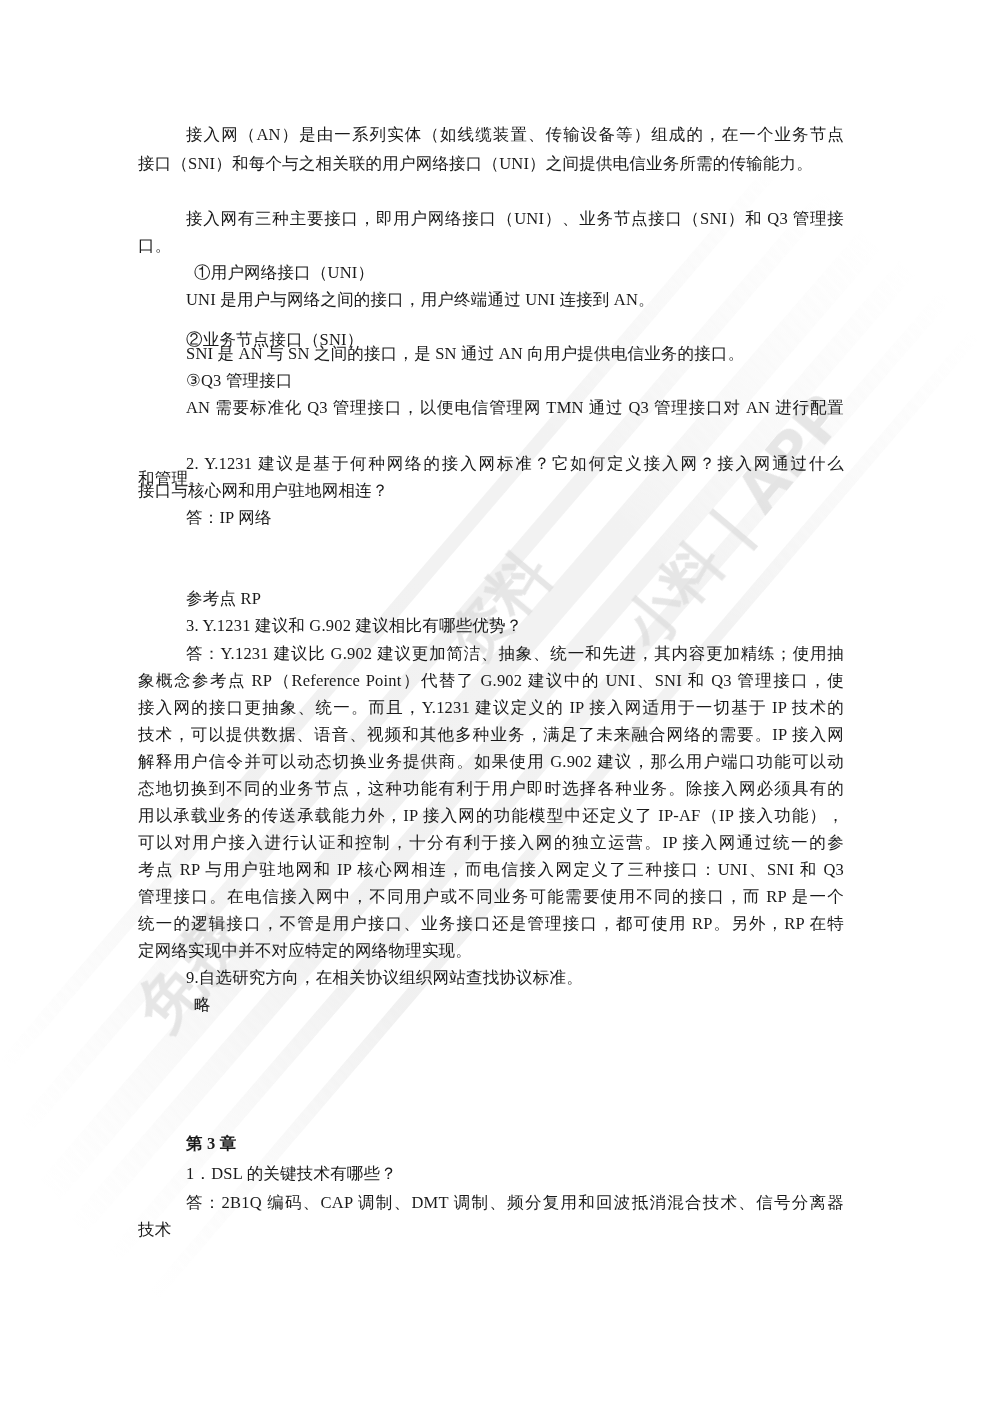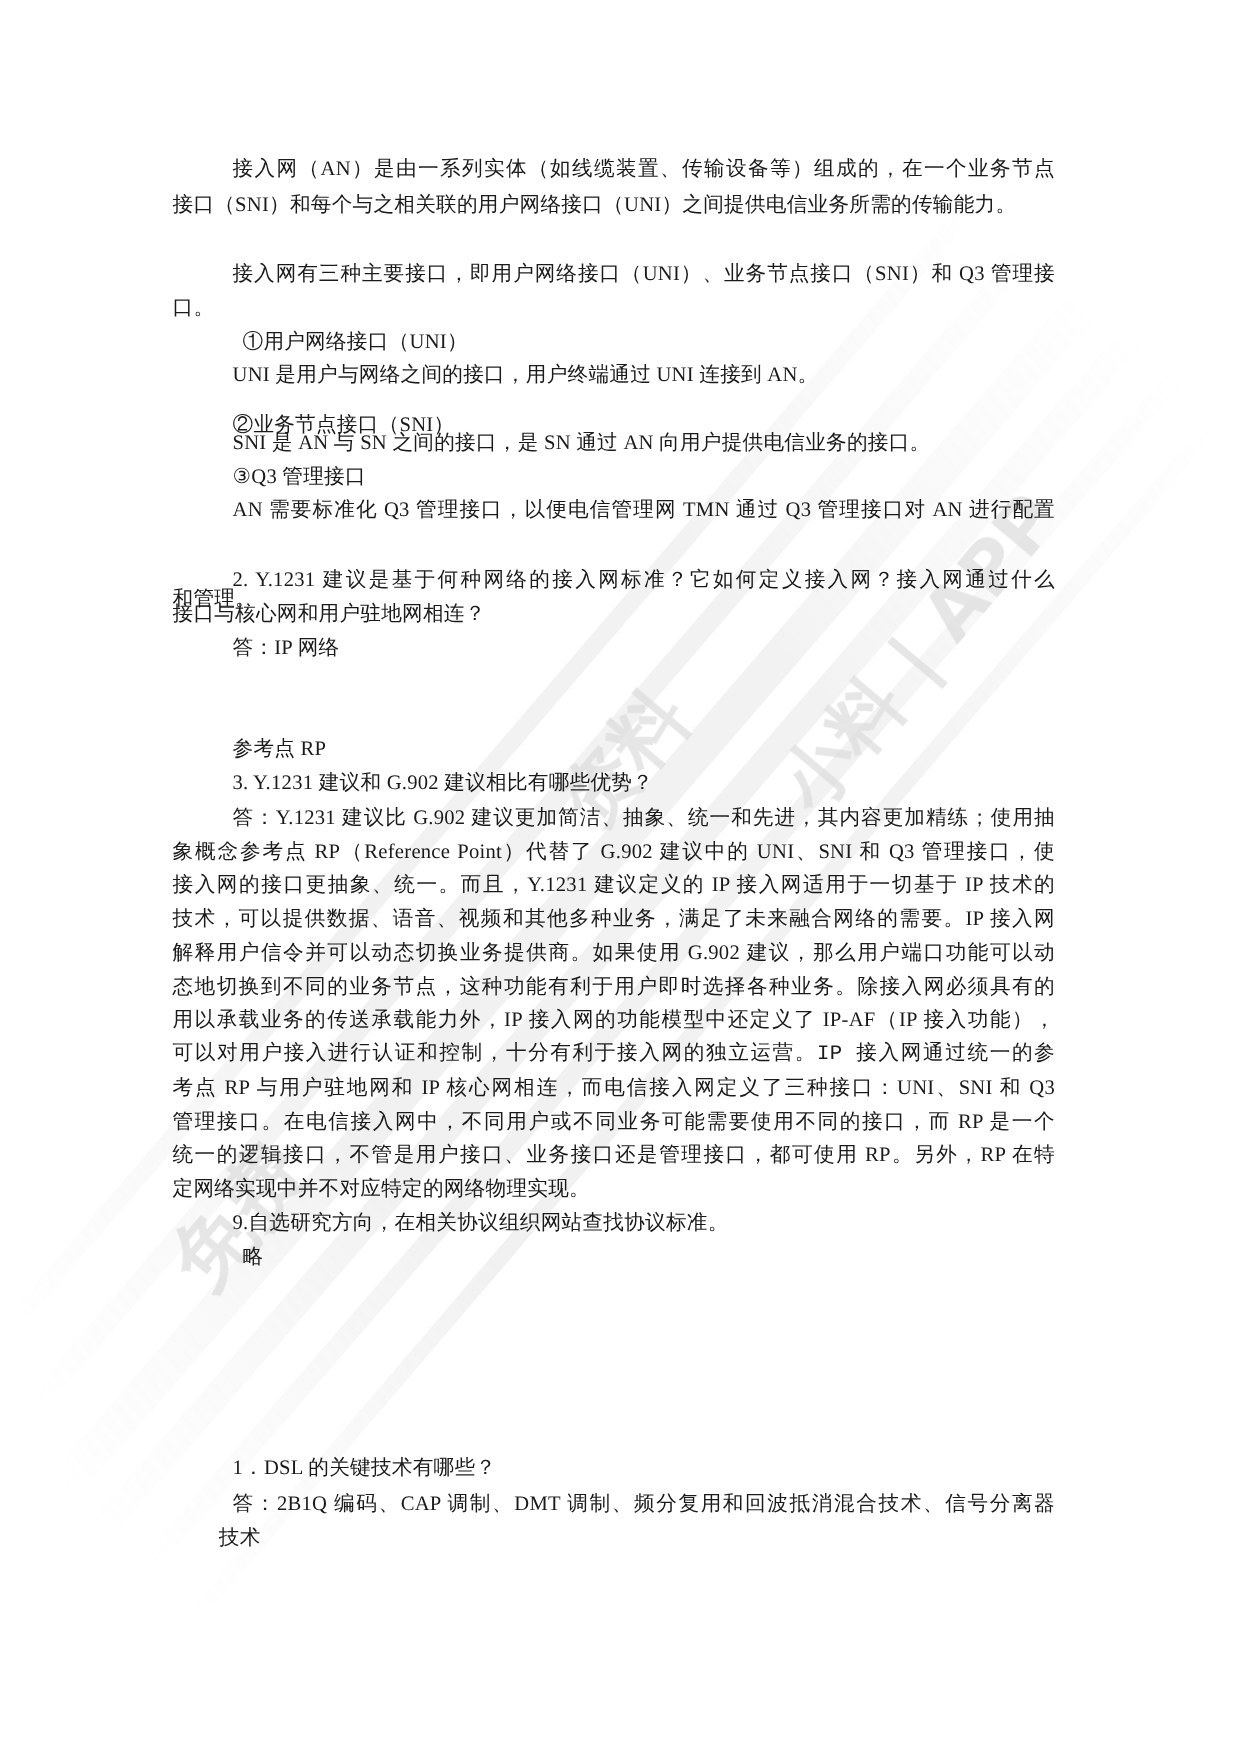--- a/index.html
+++ b/index.html
@@ -95,26 +95,27 @@
   <div class="line last indent" style="top:585px;">参考点 RP</div>
 
   <div class="line last indent" style="top:612px;font-family:Liberation Serif, serif;">3. Y.1231 建议和 G.902 建议相比有哪些优势？</div>
   <div class="line indent" style="top:640px;">答：Y.1231 建议比 G.902 建议更加简洁、抽象、统一和先进，其内容更加精练；使用抽</div>
   <div class="line" style="top:667px;">象概念参考点 RP（Reference Point）代替了 G.902 建议中的 UNI、SNI 和 Q3 管理接口，使</div>
   <div class="line" style="top:694px;">接入网的接口更抽象、统一。而且，Y.1231 建议定义的 IP 接入网适用于一切基于 IP 技术的</div>
   <div class="line" style="top:721px;">技术，可以提供数据、语音、视频和其他多种业务，满足了未来融合网络的需要。IP 接入网</div>
   <div class="line" style="top:748px;">解释用户信令并可以动态切换业务提供商。如果使用 G.902 建议，那么用户端口功能可以动</div>
   <div class="line" style="top:775px;">态地切换到不同的业务节点，这种功能有利于用户即时选择各种业务。除接入网必须具有的</div>
   <div class="line" style="top:802px;">用以承载业务的传送承载能力外，IP 接入网的功能模型中还定义了 IP-AF（IP 接入功能），</div>
-  <div class="line" style="top:829px;font-family:Liberation Mono, monospace;">可以对用户接入进行认证和控制，十分有利于接入网的独立运营。IP  接入网通过统一的参</div>
+  <div class="line" style="top:829px;">可以对用户接入进行认证和控制，十分有利于接入网的独立运营。IP  接入网通过统一的参</div>
   <div class="line" style="top:856px;">考点 RP 与用户驻地网和 IP 核心网相连，而电信接入网定义了三种接口：UNI、SNI 和 Q3</div>
   <div class="line" style="top:883px;">管理接口。在电信接入网中，不同用户或不同业务可能需要使用不同的接口，而 RP 是一个</div>
   <div class="line" style="top:910px;">统一的逻辑接口，不管是用户接口、业务接口还是管理接口，都可使用 RP。另外，RP 在特</div>
   <div class="line last" style="top:937px;">定网络实现中并不对应特定的网络物理实现。</div>
 
   <div class="line last indent" style="top:964px;">9.自选研究方向，在相关协议组织网站查找协议标准。</div>
   <div class="line last indent2" style="top:991px;">略</div>
 
+  <div class="line last indent bold" style="top:1130px;">第 3 章</div>
   <div class="line last indent" style="top:1160px;">1．DSL 的关键技术有哪些？</div>
   <div class="line indent" style="top:1189px;">答：2B1Q 编码、CAP 调制、DMT 调制、频分复用和回波抵消混合技术、信号分离器</div>
-  <div class="line last" style="top:1216px;margin-left:37px;">技术</div>
+  <div class="line last" style="top:1216px;">技术</div>
 
 </div>
 
 </body></html>

